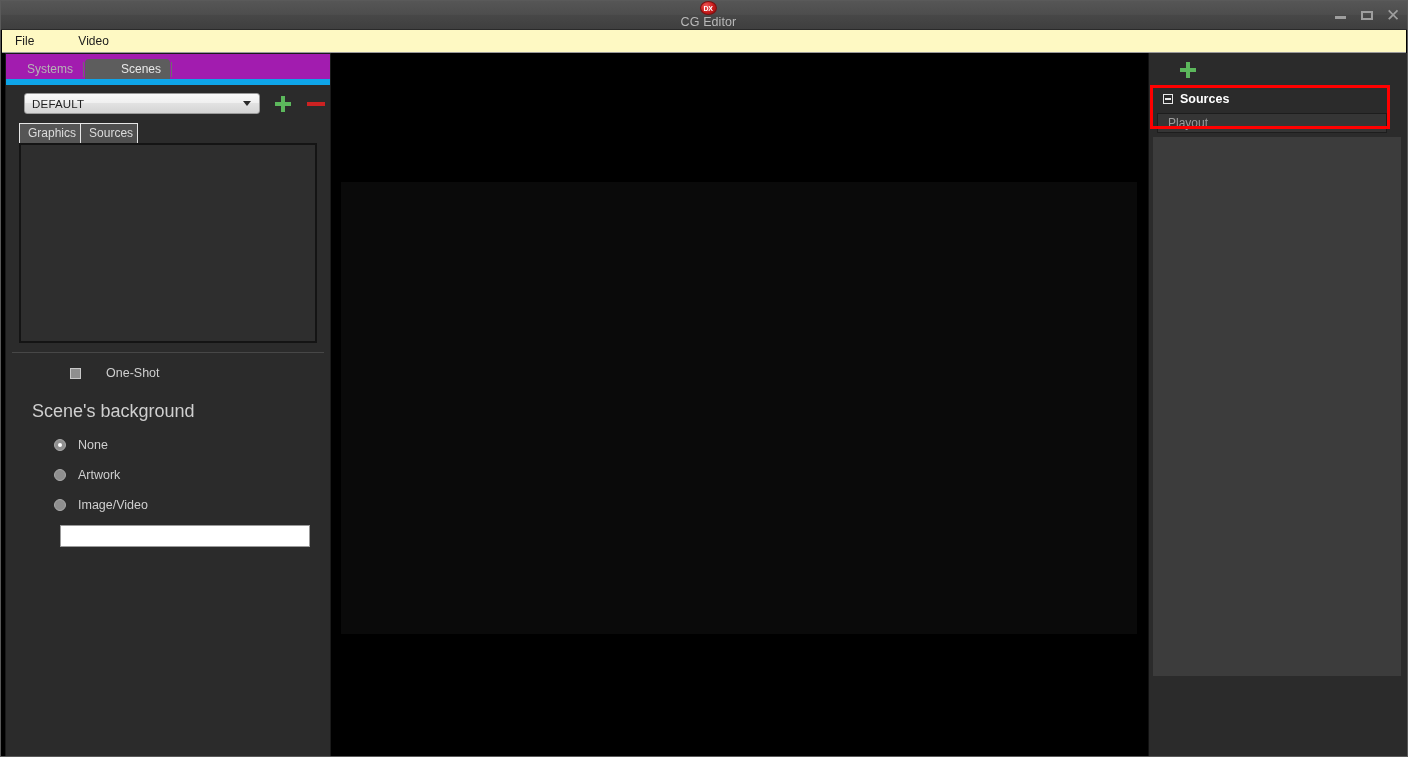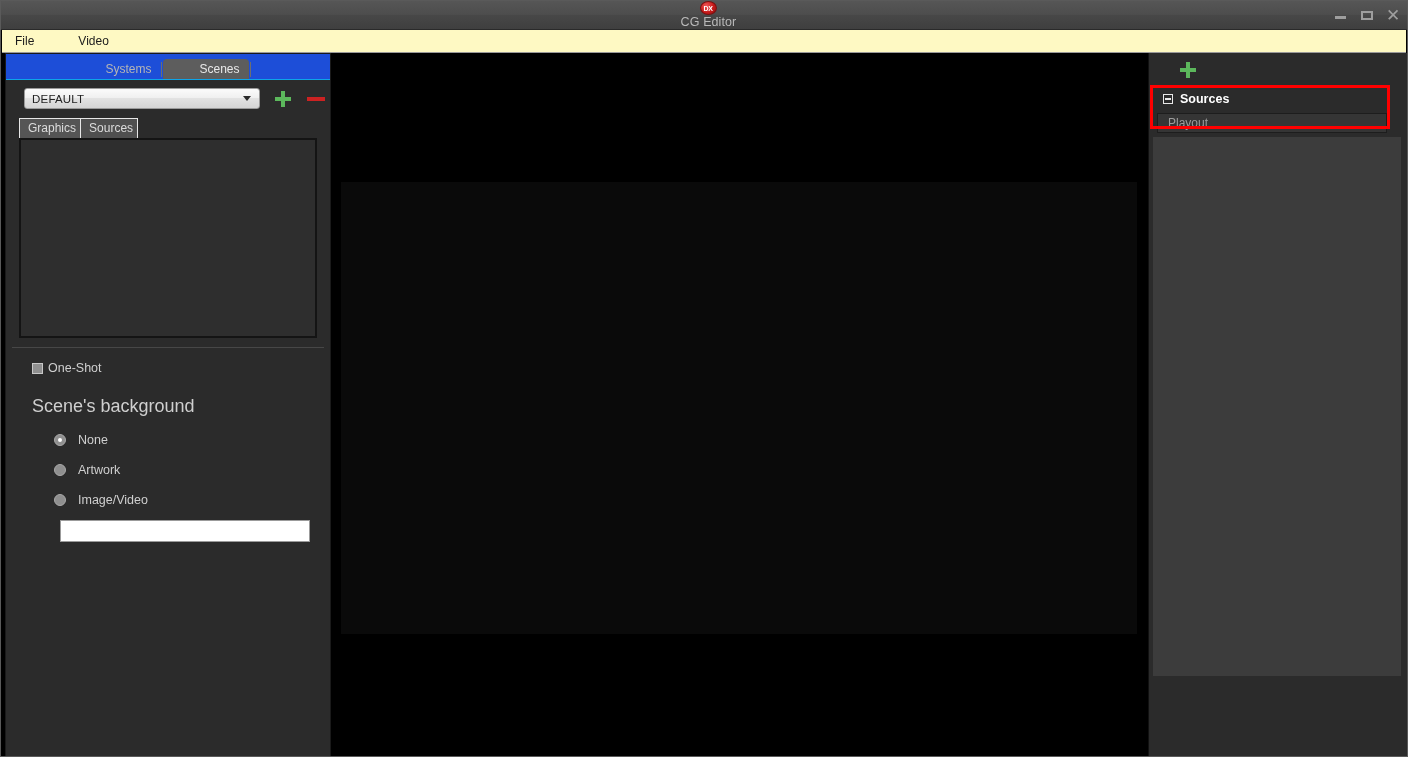--- a/index.html
+++ b/index.html
@@ -134,26 +134,25 @@
     border: 1px solid #1a1a1a;
     box-sizing: border-box;
     display: flex;
     flex-direction: column;
     margin: 0px 0 9px 4px;
     height: 711px;
   }
   .tabstrip {
     height: 25px;
     min-height: 25px;
-    background: #1d4ed8;
+    background: #a21caf;
     display: flex;
     align-items: flex-end;
     padding-left: 12px;
-    border-bottom: 1px solid #0ea5e9;
-    justify-content: center;
+    border-bottom: 6px solid #0ea5e9;
   }
   .tabstrip .tab {
     font-size: 12px;
     color: #b5b5b5;
     padding: 3px 9px 3px 9px;
     border-radius: 4px 4px 0 0;
     cursor: default;
     position: relative;
   }
   .tabstrip .tab.active {
@@ -265,21 +264,22 @@
     margin: 9px 6px 0 6px;
   }
 
   .opts {
     padding: 13px 0 0 26px;
     flex: 1;
   }
   .checkrow {
     display: flex;
     align-items: center;
-    gap: 5px;
+    gap: 25px;
+    margin-left: 38px;
   }
   .checkbox {
     width: 11px;
     height: 11px;
     background: #8f8f8f;
     border: 1px solid #c8c8c8;
     box-sizing: border-box;
     cursor: default;
   }
   .label-mid {

